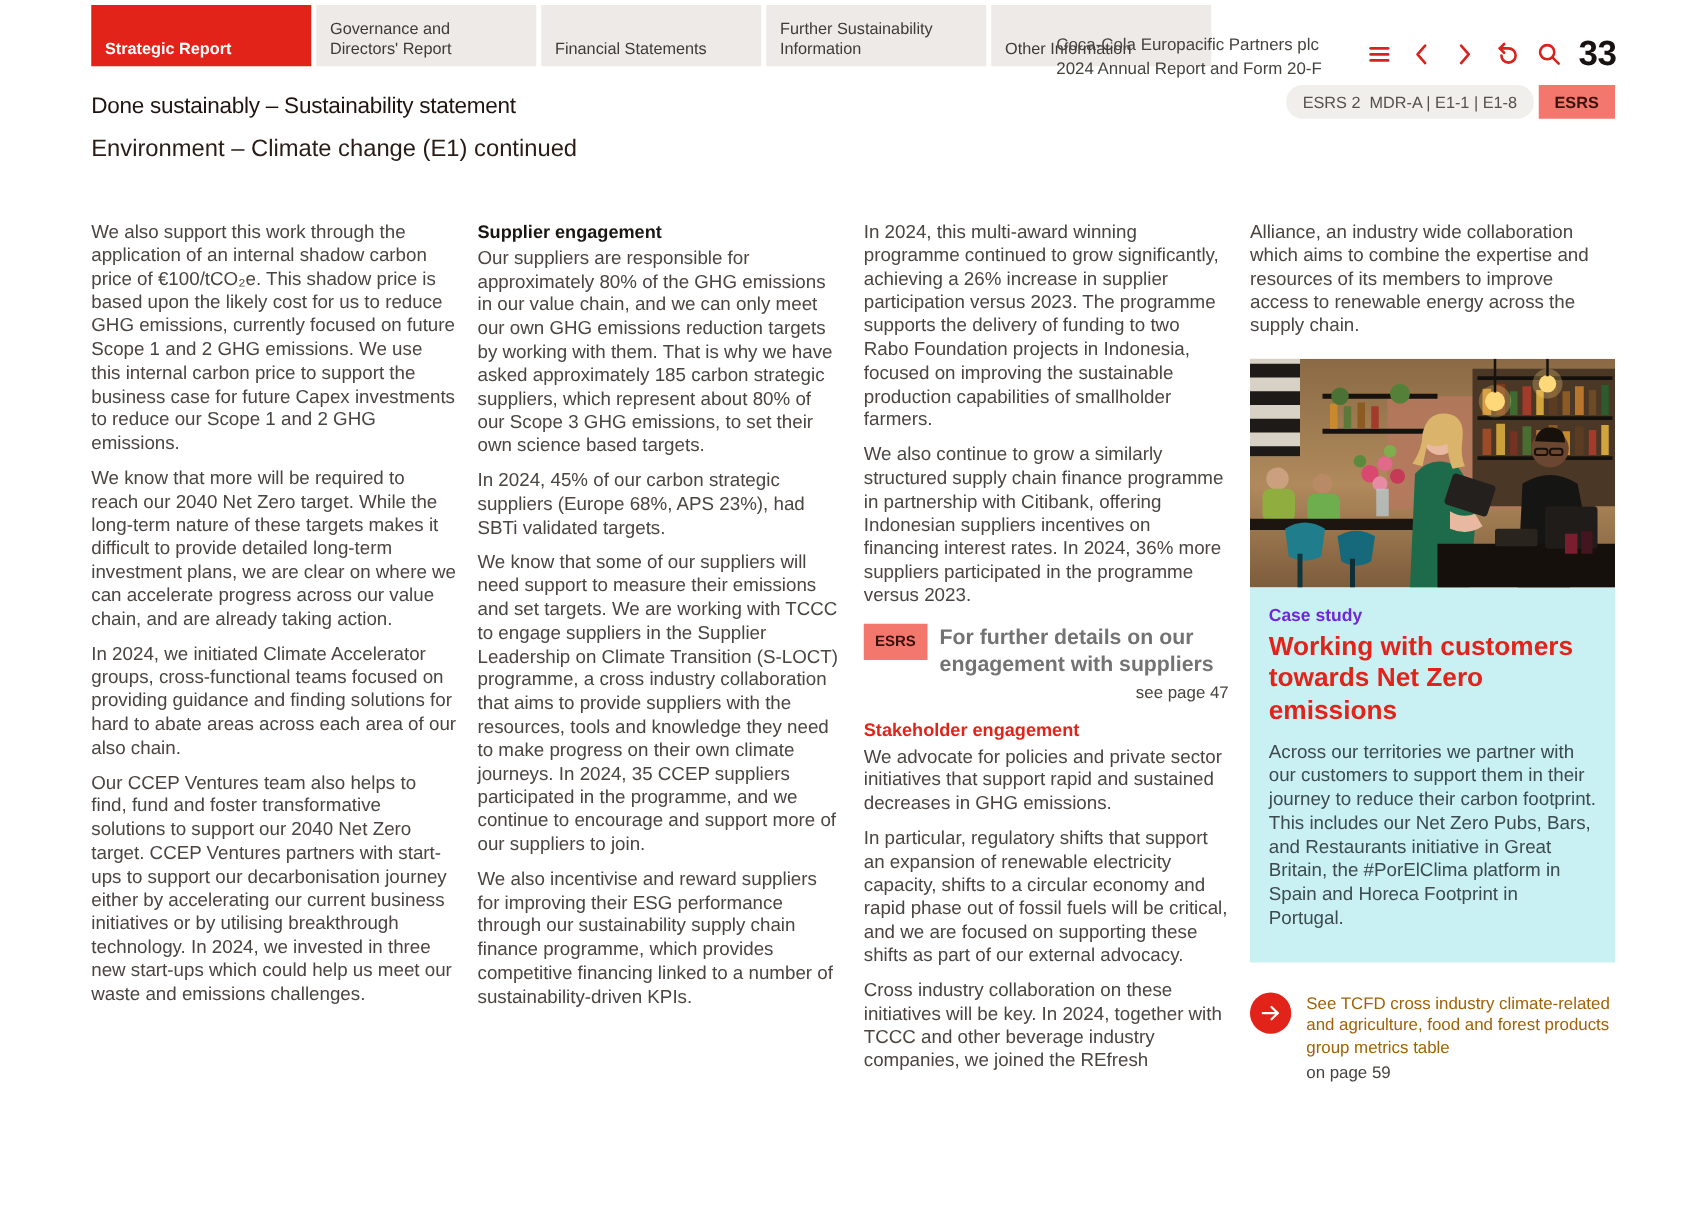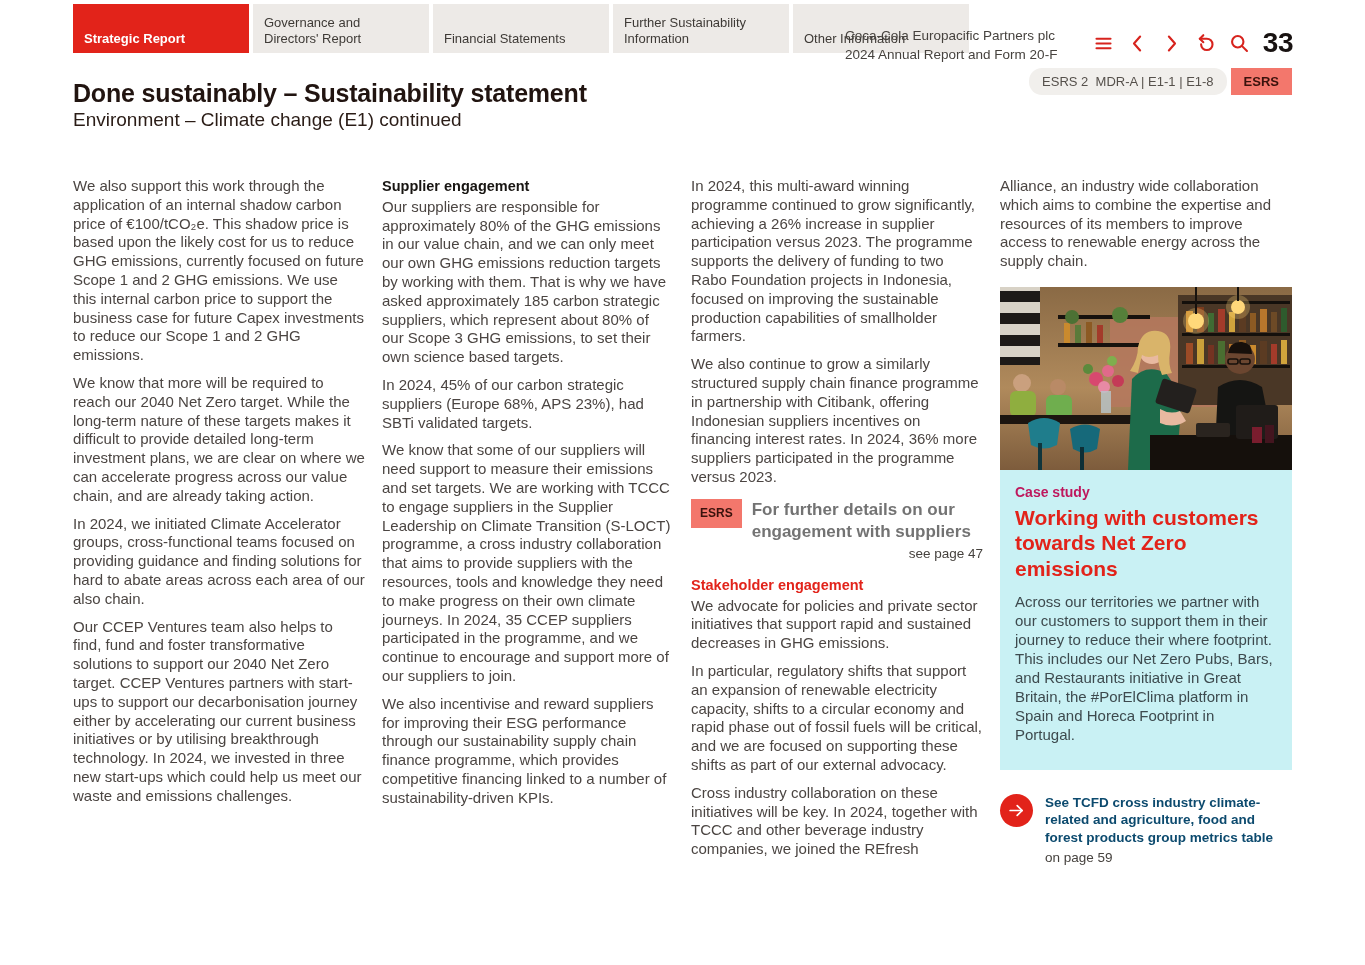--- a/index.html
+++ b/index.html
@@ -22,48 +22,48 @@
   .controls { position:absolute; left:1093px; top:33px; display:flex; gap:13px; align-items:center; }
   .controls svg { width:21px; height:21px; stroke:#d7231d; stroke-width:2.4; fill:none; stroke-linecap:round; stroke-linejoin:round; cursor:pointer; }
   .pagenum { position:absolute; right:72px; top:27px; font-size:28px; font-weight:bold; color:#181211; letter-spacing:-0.5px; }
 
   
   .tagrow { position:absolute; right:73px; top:68px; display:flex; gap:4px; align-items:stretch; }
   .tag-gray { background:#f1efec; color:#55504b; font-size:13px; padding:6px 13px; white-space:pre;border-radius:13px; }
   .tag-esrs { background:#f3776c; color:#3a120c; font-size:13px; font-weight:bold; padding:6px 13px; }
 
   
-  .h-title { position:absolute; left:73px; top:62px; font-size:25px; font-weight:bold; color:#211410; letter-spacing:-0.2px; }
+  .h-title { position:absolute; left:73px; top:62px; font-size:18px; font-weight:normal; color:#211410; letter-spacing:-0.2px; }
   .h-sub   { position:absolute; left:73px; top:93px; font-size:19px; font-weight:normal; color:#2a1c16; }
 
   
   .cols { position:absolute; left:73px; top:177px; display:flex; gap:17px; }
   .col { width:292px; font-size:15px; line-height:18.8px; color:#4b4542; }
   .col p { margin:0 0 9px 0; }
   .col-head { font-size:14.5px; font-weight:bold; color:#181512; margin:0 0 2px 0; }
   .col-head.red { color:#e2231a; margin-top:4px; }
 
   
   .esrs-note { display:flex; gap:10px; margin:12px 0 12px 0; align-items:flex-start; }
   .esrs-note .mini-badge { background:#f3776c; color:#3a120c; font-size:12px; font-weight:bold; padding:5px 9px; flex:0 0 auto; }
   .esrs-note .note-bold { font-size:17px; font-weight:bold; color:#737373; line-height:1.3; }
   .esrs-note .note-sub { font-size:13.5px; color:#46423e; margin-top:2px;text-align:right; }
 
   
   .photo { display:block; width:292px; height:183px; margin-top:16px; }
   .case-study { background:#c9f1f4; padding:13px 15px 17px 15px; width:292px; }
-  .cs-label { font-size:14px; font-weight:bold; color:#be185d; margin:0 0 3px 0; }
+  .cs-label { font-size:14px; font-weight:bold; color:#6d28d9; margin:0 0 3px 0; }
   .cs-head { font-size:21px; font-weight:bold; color:#e2231a; line-height:1.22; margin:0 0 10px 0; }
   .cs-body { font-size:15px; line-height:19px; color:#3d4a4e; margin:0; }
 
   .tcfd-link { display:flex; gap:12px; margin-top:24px; align-items:flex-start; cursor:pointer; }
   .tcfd-circle { flex:0 0 auto; width:33px; height:33px; border-radius:50%; background:#e2231a;
                  display:flex; align-items:center; justify-content:center; }
   .tcfd-circle svg { width:17px; height:17px; stroke:#ffffff; stroke-width:2.4; fill:none; stroke-linecap:round; stroke-linejoin:round; }
-  .tcfd-bold { font-size:13.5px; font-weight:bold; color:#0c4a6e; line-height:1.32; }
+  .tcfd-bold { font-size:13.5px; font-weight:normal; color:#a16207; line-height:1.32; }
   .tcfd-sub { font-size:13.5px; color:#46423e; margin-top:2px; }
 </style>
 </head>
 <body>
 
 <div class="page">
 
   <nav class="tabs">
     <div class="tab active">
         <span>Strategic Report</span>
@@ -260,21 +260,21 @@
         <rect x="150" y="148" width="142" height="35" fill="#15100c"></rect>
         <rect x="236" y="118" width="42" height="34" rx="3" fill="#201c19"></rect>
         <rect x="196" y="136" width="34" height="14" rx="2" fill="#2a241f"></rect>
         <rect x="252" y="140" width="10" height="16" fill="#7a1d2e"></rect>
         <rect x="265" y="138" width="9" height="18" fill="#43151f"></rect>
       </svg>
 
       <div class="case-study">
         <div class="cs-label">Case study</div>
         <div class="cs-head">Working with customers towards Net Zero emissions</div>
-        <p class="cs-body">Across our territories we partner with our customers to support them in their journey to reduce their where footprint. This includes our Net Zero Pubs, Bars, and Restaurants initiative in Great Britain, the #PorElClima platform in Spain and Horeca Footprint in Portugal.</p>
+        <p class="cs-body">Across our territories we partner with our customers to support them in their journey to reduce their carbon footprint. This includes our Net Zero Pubs, Bars, and Restaurants initiative in Great Britain, the #PorElClima platform in Spain and Horeca Footprint in Portugal.</p>
       </div>
 
       <div class="tcfd-link">
         <span class="tcfd-circle">
           <svg viewBox="0 0 24 24">
               <line x1="3" y1="12" x2="20" y2="12"></line>
               <polyline points="13,5 20,12 13,19"></polyline>
             </svg>
         </span>
         <span>

